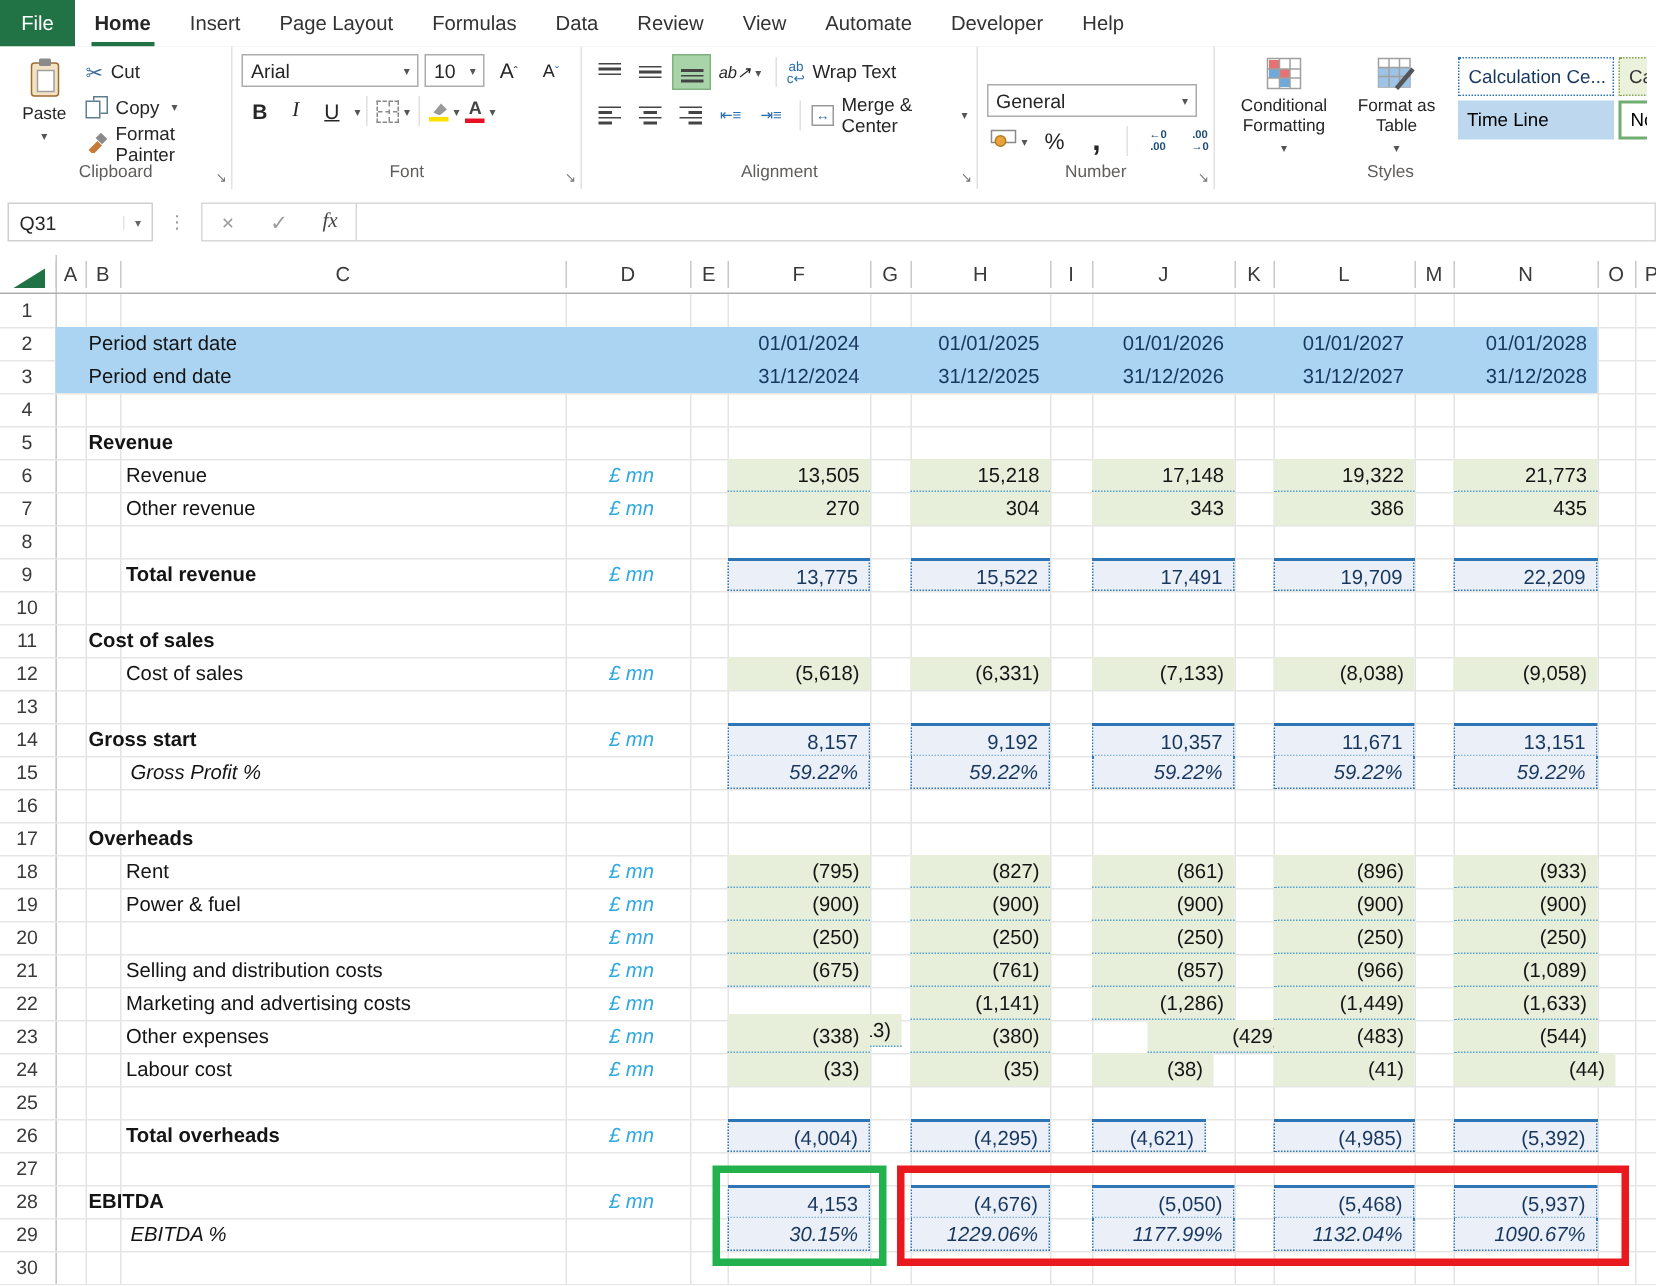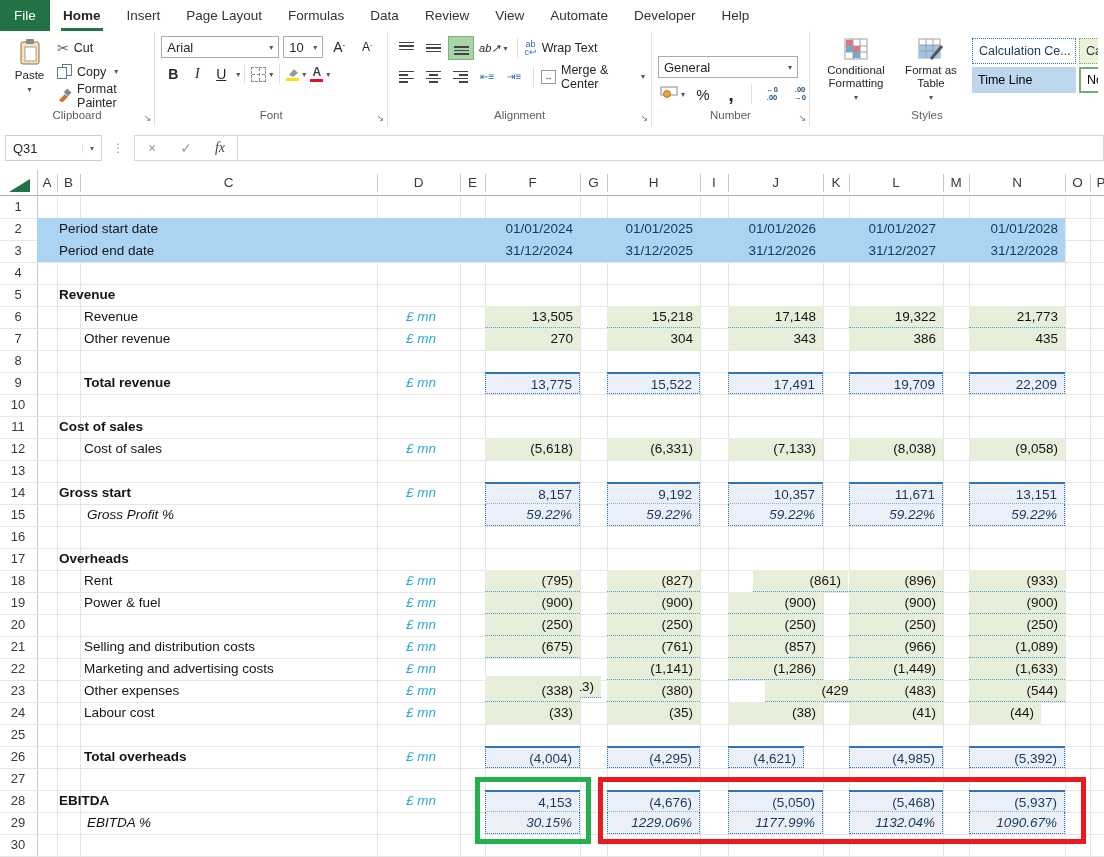--- a/index.html
+++ b/index.html
@@ -557,21 +557,21 @@
     <div class="cell calc-bottom" style="left: 485px; top: 334px; width: 95px;">59.22%</div>
     <div class="cell calc-bottom" style="left: 607px; top: 334px; width: 93px;">59.22%</div>
     <div class="cell calc-bottom" style="left: 728px; top: 334px; width: 95px;">59.22%</div>
     <div class="cell calc-bottom" style="left: 849px; top: 334px; width: 94px;">59.22%</div>
     <div class="cell calc-bottom" style="left: 969px; top: 334px; width: 96px;">59.22%</div>
     <div class="rlabel k-section" style="left: 59px; top: 378px;">Overheads</div>
     <div class="rlabel k-item" style="left: 84px; top: 400px;">Rent</div>
     <div class="unit" style="top: 400px; color: rgb(47, 168, 225);">£ mn</div>
     <div class="cell input divider" style="left: 485px; top: 400px; width: 95px;">(795)</div>
     <div class="cell input divider" style="left: 607px; top: 400px; width: 93px;">(827)</div>
-    <div class="cell input divider" style="left: 728px; top: 400px; width: 95px; margin-left: 25px;">(861)</div>
+    <div class="cell input divider" style="left: 728px; top: 400px; width: 95px;">(861)</div>
     <div class="cell input divider" style="left: 849px; top: 400px; width: 94px;">(896)</div>
     <div class="cell input divider" style="left: 969px; top: 400px; width: 96px;">(933)</div>
     <div class="rlabel k-item" style="left: 84px; top: 422px;">Power &amp; fuel</div>
     <div class="unit" style="top: 422px; color: rgb(47, 168, 225);">£ mn</div>
     <div class="cell input divider" style="left: 485px; top: 422px; width: 95px;">(900)</div>
     <div class="cell input divider" style="left: 607px; top: 422px; width: 93px;">(900)</div>
     <div class="cell input divider" style="left: 728px; top: 422px; width: 95px;">(900)</div>
     <div class="cell input divider" style="left: 849px; top: 422px; width: 94px;">(900)</div>
     <div class="cell input divider" style="left: 969px; top: 422px; width: 96px;">(900)</div>
     <div class="unit" style="top: 444px; color: rgb(47, 168, 225);">£ mn</div>
@@ -598,23 +598,23 @@
     <div class="unit" style="top: 510px; color: rgb(47, 168, 225);">£ mn</div>
     <div class="cell input divider" style="left: 485px; top: 510px; width: 95px;">(338)</div>
     <div class="cell input divider" style="left: 607px; top: 510px; width: 93px;">(380)</div>
     <div class="cell input divider" style="left: 728px; top: 510px; width: 95px; margin-left: 37px;">(429)</div>
     <div class="cell input divider" style="left: 849px; top: 510px; width: 94px;">(483)</div>
     <div class="cell input divider" style="left: 969px; top: 510px; width: 96px;">(544)</div>
     <div class="rlabel k-item" style="left: 84px; top: 532px;">Labour cost</div>
     <div class="unit" style="top: 532px; color: rgb(47, 168, 225);">£ mn</div>
     <div class="cell input" style="left: 485px; top: 532px; width: 95px;">(33)</div>
     <div class="cell input" style="left: 607px; top: 532px; width: 93px;">(35)</div>
-    <div class="cell input" style="left: 728px; top: 532px; width: 95px;">(38)</div>
+    <div class="cell input" style="left: 728px; top: 532px; width: 81px;">(38)</div>
     <div class="cell input" style="left: 849px; top: 532px; width: 94px;">(41)</div>
-    <div class="cell input" style="left: 969px; top: 532px; width: 72px;">(44)</div>
+    <div class="cell input" style="left: 969px; top: 532px; width: 108px;">(44)</div>
     <div class="rlabel k-total" style="left: 84px; top: 576px;">Total overheads</div>
     <div class="unit" style="top: 576px; color: rgb(47, 168, 225);">£ mn</div>
     <div class="cell calc" style="left: 485px; top: 576px; width: 95px;">(4,004)</div>
     <div class="cell calc" style="left: 607px; top: 576px; width: 93px;">(4,295)</div>
     <div class="cell calc" style="left: 728px; top: 576px; width: 76px;">(4,621)</div>
     <div class="cell calc" style="left: 849px; top: 576px; width: 94px;">(4,985)</div>
     <div class="cell calc" style="left: 969px; top: 576px; width: 96px;">(5,392)</div>
     <div class="rlabel k-metric" style="left: 59px; top: 620px;">EBITDA</div>
     <div class="unit" style="top: 620px; color: rgb(47, 168, 225);">£ mn</div>
     <div class="cell calc-top" style="left: 485px; top: 620px; width: 95px;">4,153</div>

